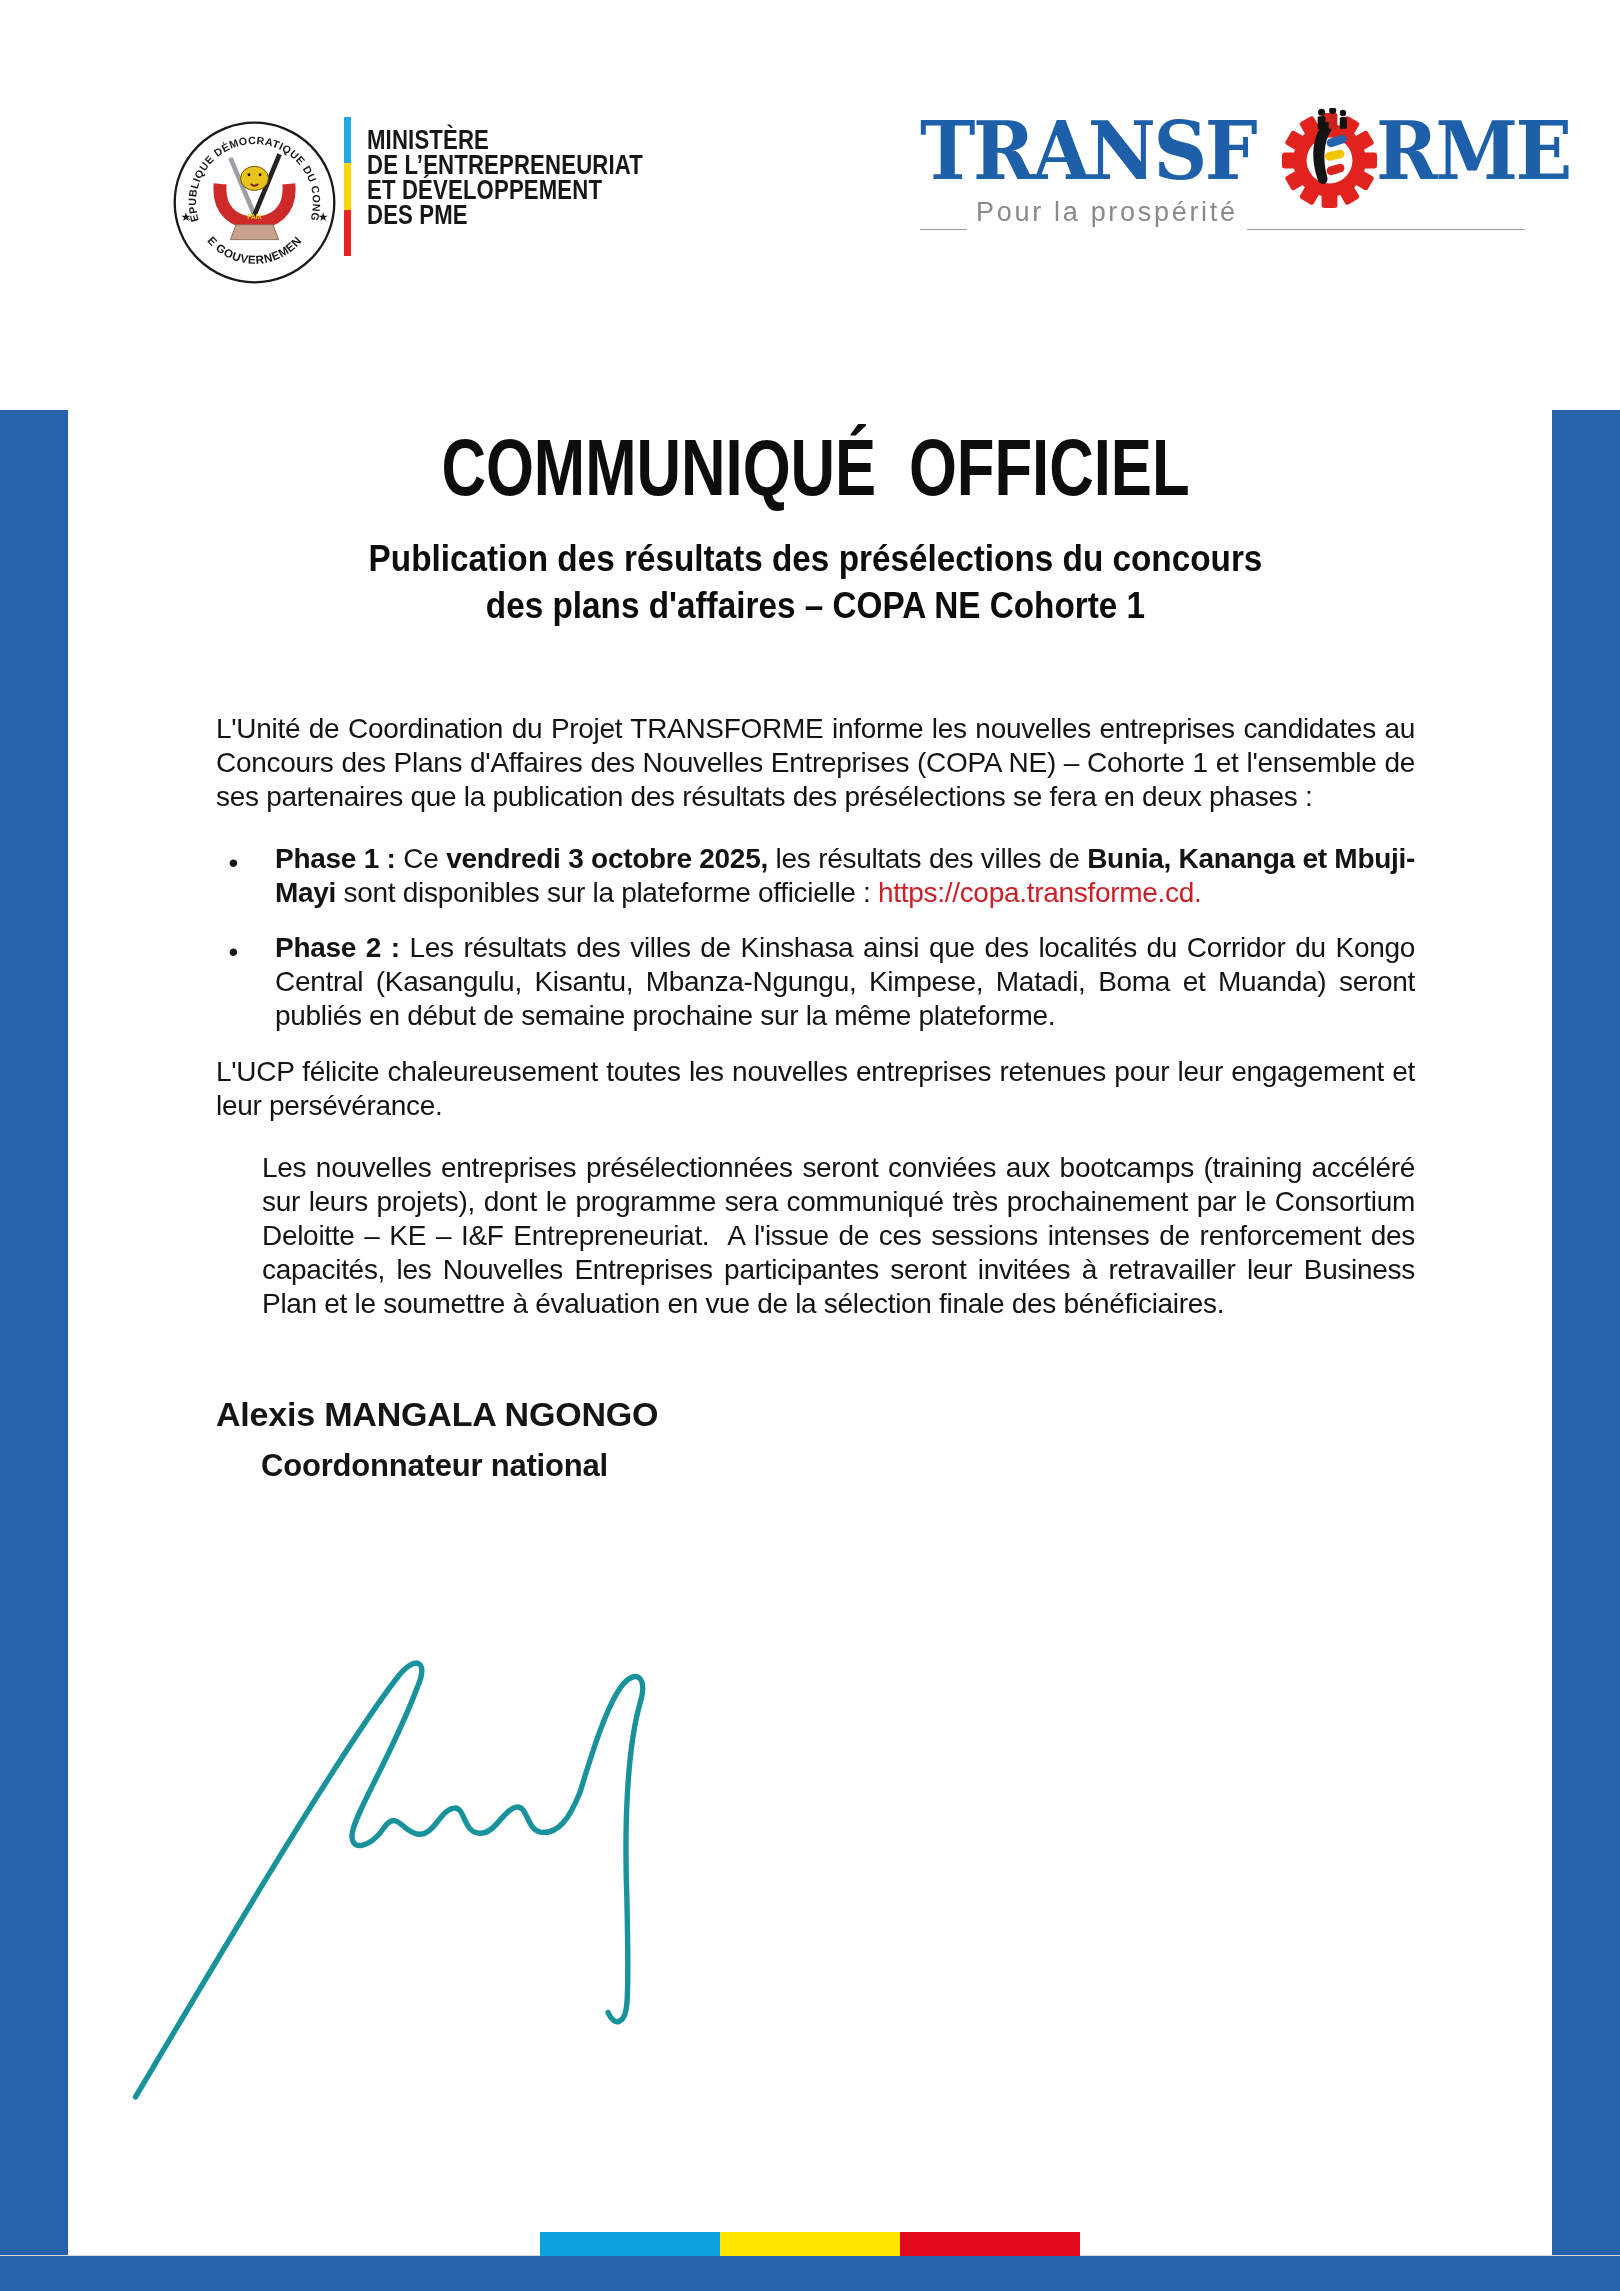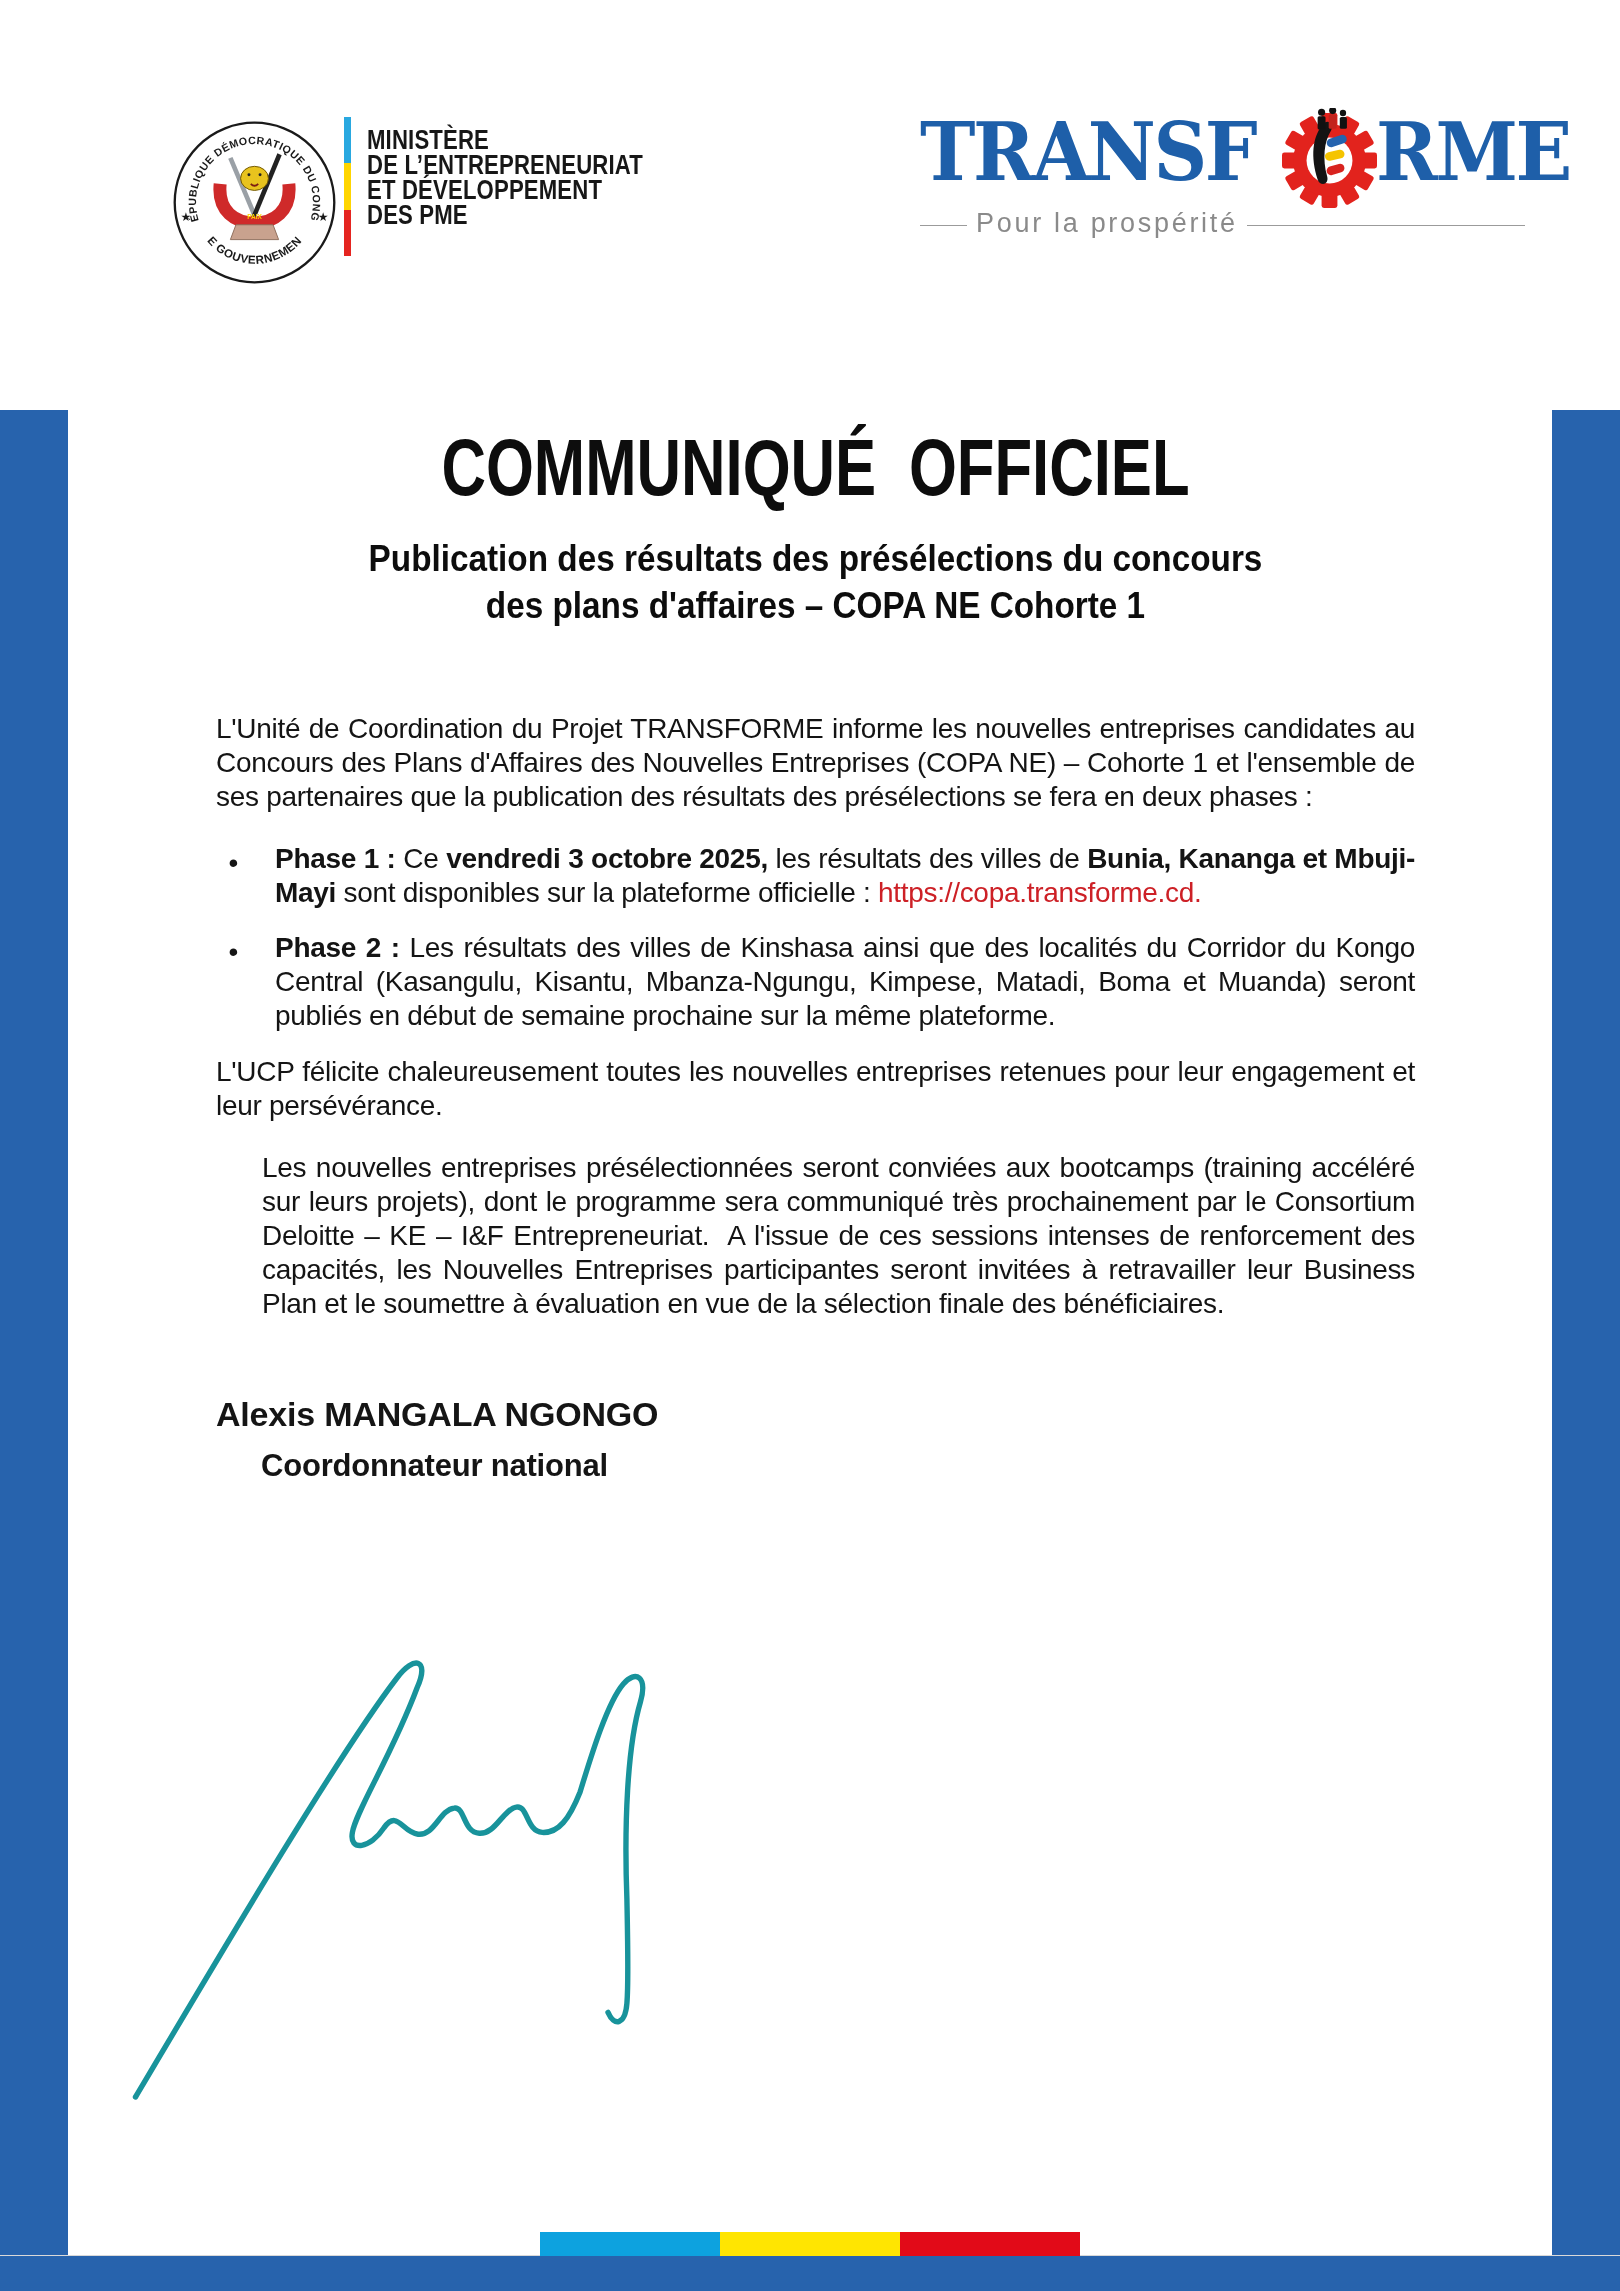--- a/index.html
+++ b/index.html
@@ -19,27 +19,27 @@
   .ministry-bar{position:absolute;left:344px;top:117px;width:7.2px;height:139px;display:flex;flex-direction:column;}
   .ministry-bar div{flex:1;}
   .ministry-name{
     position:absolute;left:367px;top:128px;
     font-weight:bold;font-size:27px;line-height:25px;color:#171717;
     transform:scaleX(0.82);transform-origin:0 0;letter-spacing:0.2px;white-space:nowrap;
   }
 
   
   .brand{position:absolute;left:920px;top:108px;width:605px;}
-  .brand-word{display:flex;align-items:flex-end;justify-content:flex-start;}
+  .brand-word{display:flex;align-items:center;justify-content:flex-start;}
   .brand-letters{
     font-family:"DejaVu Serif",serif;font-weight:bold;font-size:81px;line-height:86px;
     color:#1e5fa9;letter-spacing:-2.7px;transform:scaleX(0.92);transform-origin:0 50%;
   }
   .brand-gear{margin:0 -1.8px -14.4px -1.8px;flex:0 0 auto;}
-  .brand-tagline-row{display:flex;align-items:center;margin-top:15px;}
+  .brand-tagline-row{display:flex;align-items:flex-end;margin-top:4px;}
   .tagline-line{border-bottom:1.8px solid #9b9b9b;height:0.9px;}
   .tagline-line.short{width:47px;}
   .tagline-line.long{flex:1;}
   .brand-tagline{
     font-size:27px;color:#8a8a8a;letter-spacing:2.7px;padding:0 9px;white-space:nowrap;
     transform:translateY(-1.8px);
   }
 
   
   .content{position:absolute;left:216px;top:423px;width:1199px;}

